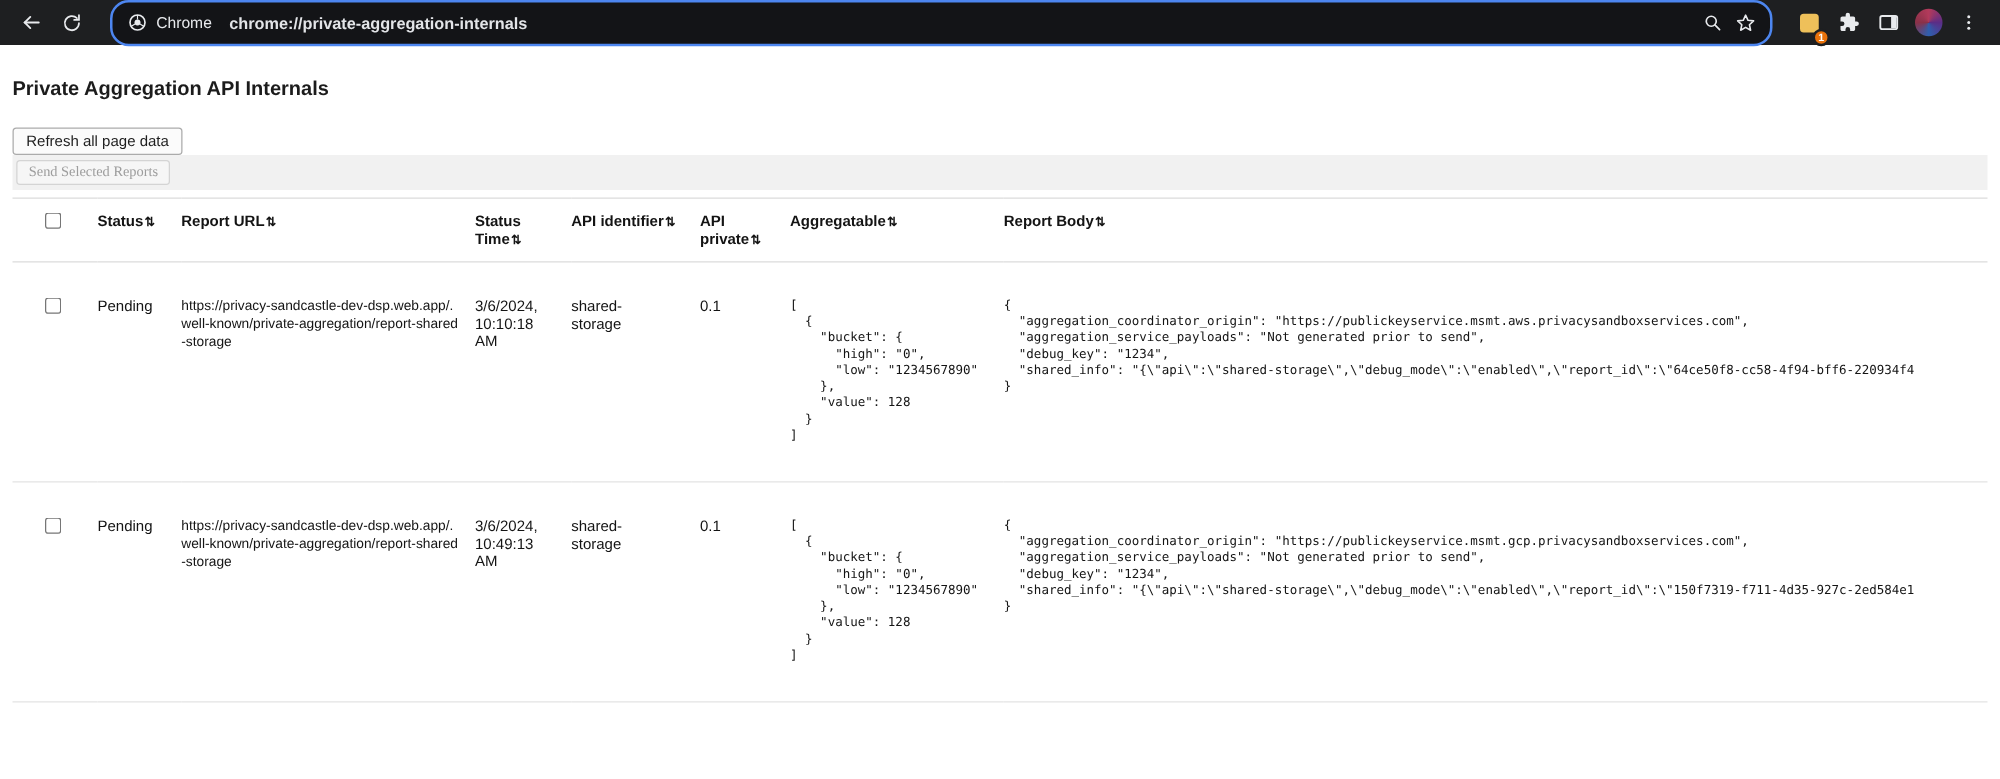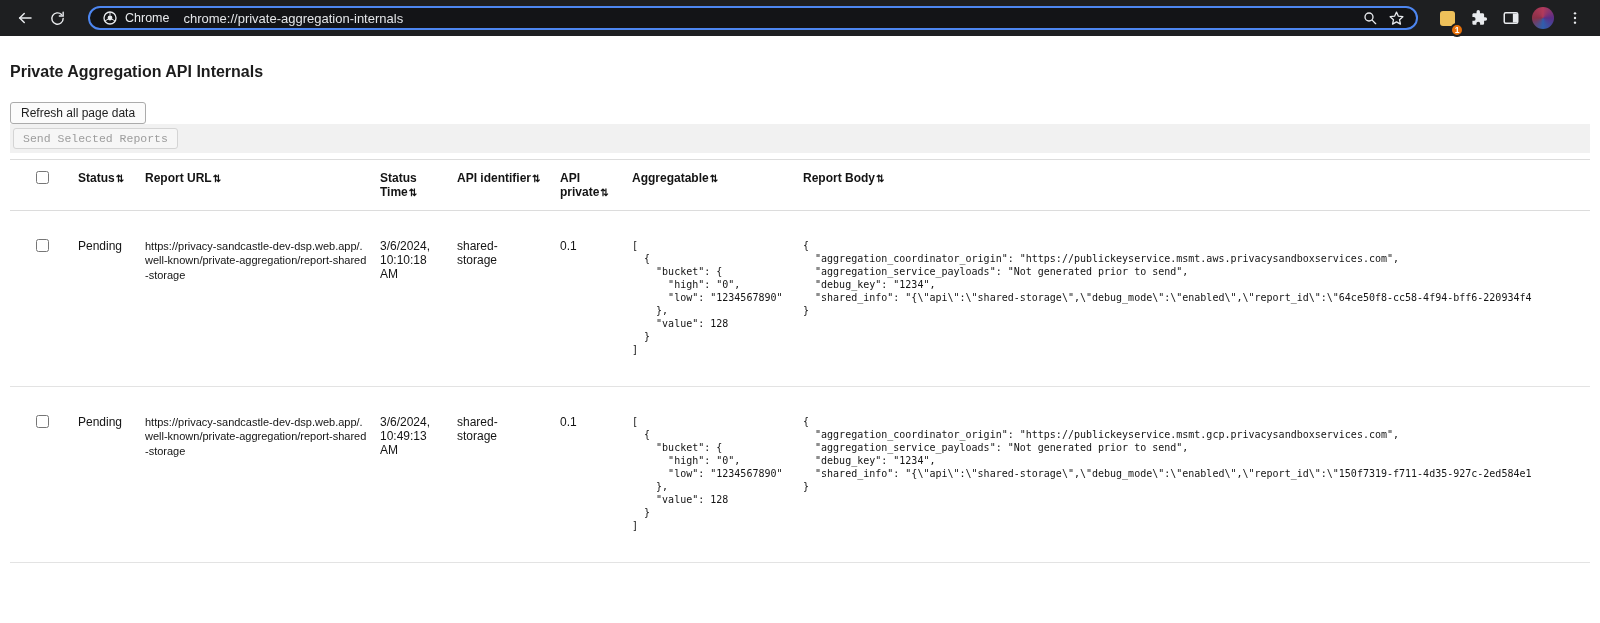--- a/index.html
+++ b/index.html
@@ -21,31 +21,31 @@
     gap: 2px;
   }
   .tb-icon {
     background: none; border: none; padding: 0;
     width: 30px; height: 30px;
     display: flex; align-items: center; justify-content: center;
     cursor: pointer; position: relative; flex: 0 0 auto;
   }
   .omnibox {
     flex: 1; min-width: 0;
-    height: 24px;
+    height: 37px;
     margin: 0 12px 0 14px;
     background: #131417;
     border: 2px solid #4d86f0;
     border-radius: 15px;
     display: flex; align-items: center;
     padding: 0 6px 0 12px;
   }
   .chip { display: flex; align-items: center; gap: 7px; }
   .chip-text { color: #e8eaed; font-size: 12.5px; }
-  .omni-url { color: #e3e5e8; font-size: 13px; margin-left: 14px; white-space: nowrap; }
+  .omni-url { color: #e3e5e8; font-size: 13px; margin-left: 14px; white-space: nowrap; font-weight: bold; }
   .spacer { flex: 1; }
   .omnibox .tb-icon { width: 27px; height: 27px; }
   .ext-glyph {
     width: 15px; height: 15px;
     background: #eec05a;
     border-radius: 3px;
     display: block;
   }
   .ext-badge {
     position: absolute; bottom: -4px; right: -2px;
@@ -81,21 +81,21 @@
   h2 {
     font-size: 15px; font-weight: 700;
     color: #101010;
     margin: 40px 0 10px;
   }
   .table-toolbar {
     background: #f1f1f1;
     padding: 4px 3px;
   }
   button.disabled {
-    font-family: Liberation Mono, monospace;
+    font-family: Liberation Serif, serif;
     font-size: 11.5px;
     padding: 3px 9px;
     background: #f6f6f6;
     border: 1px solid #d4d4d4;
     border-radius: 3px;
     color: #9d9d9d;
   }
   table {
     width: 100%;
     border-collapse: collapse;

